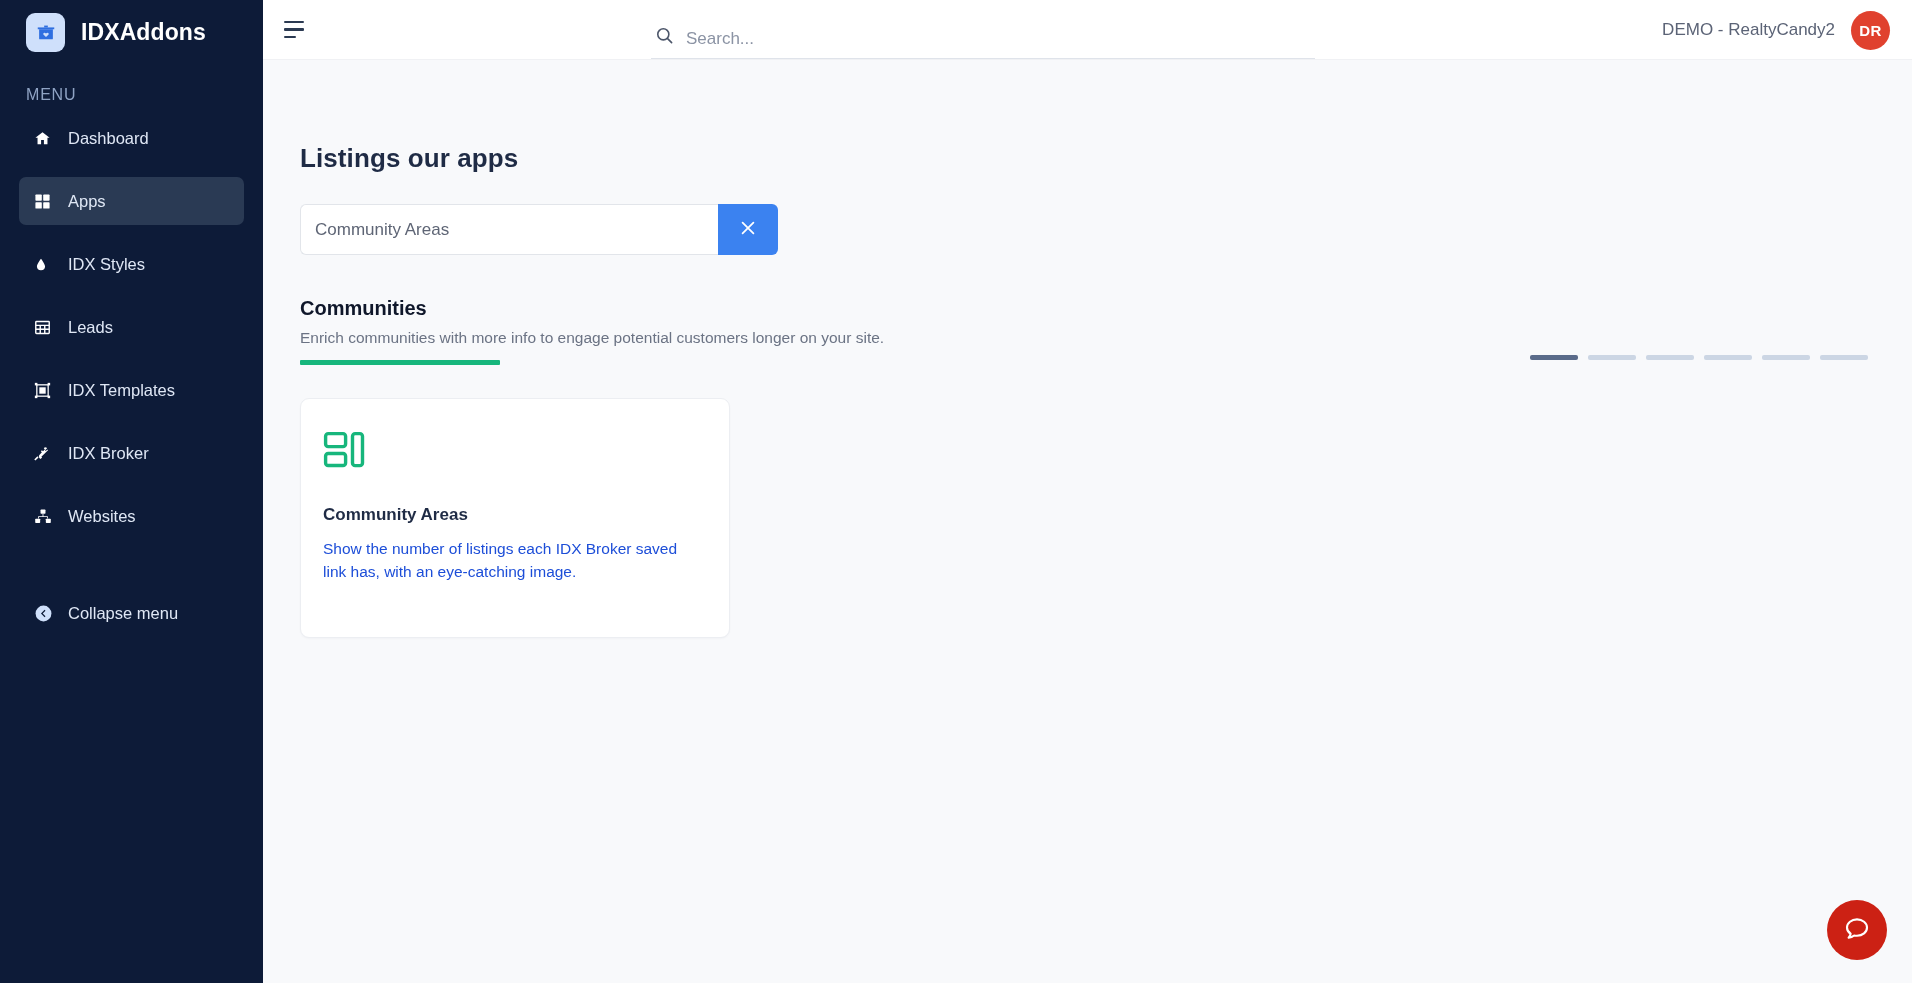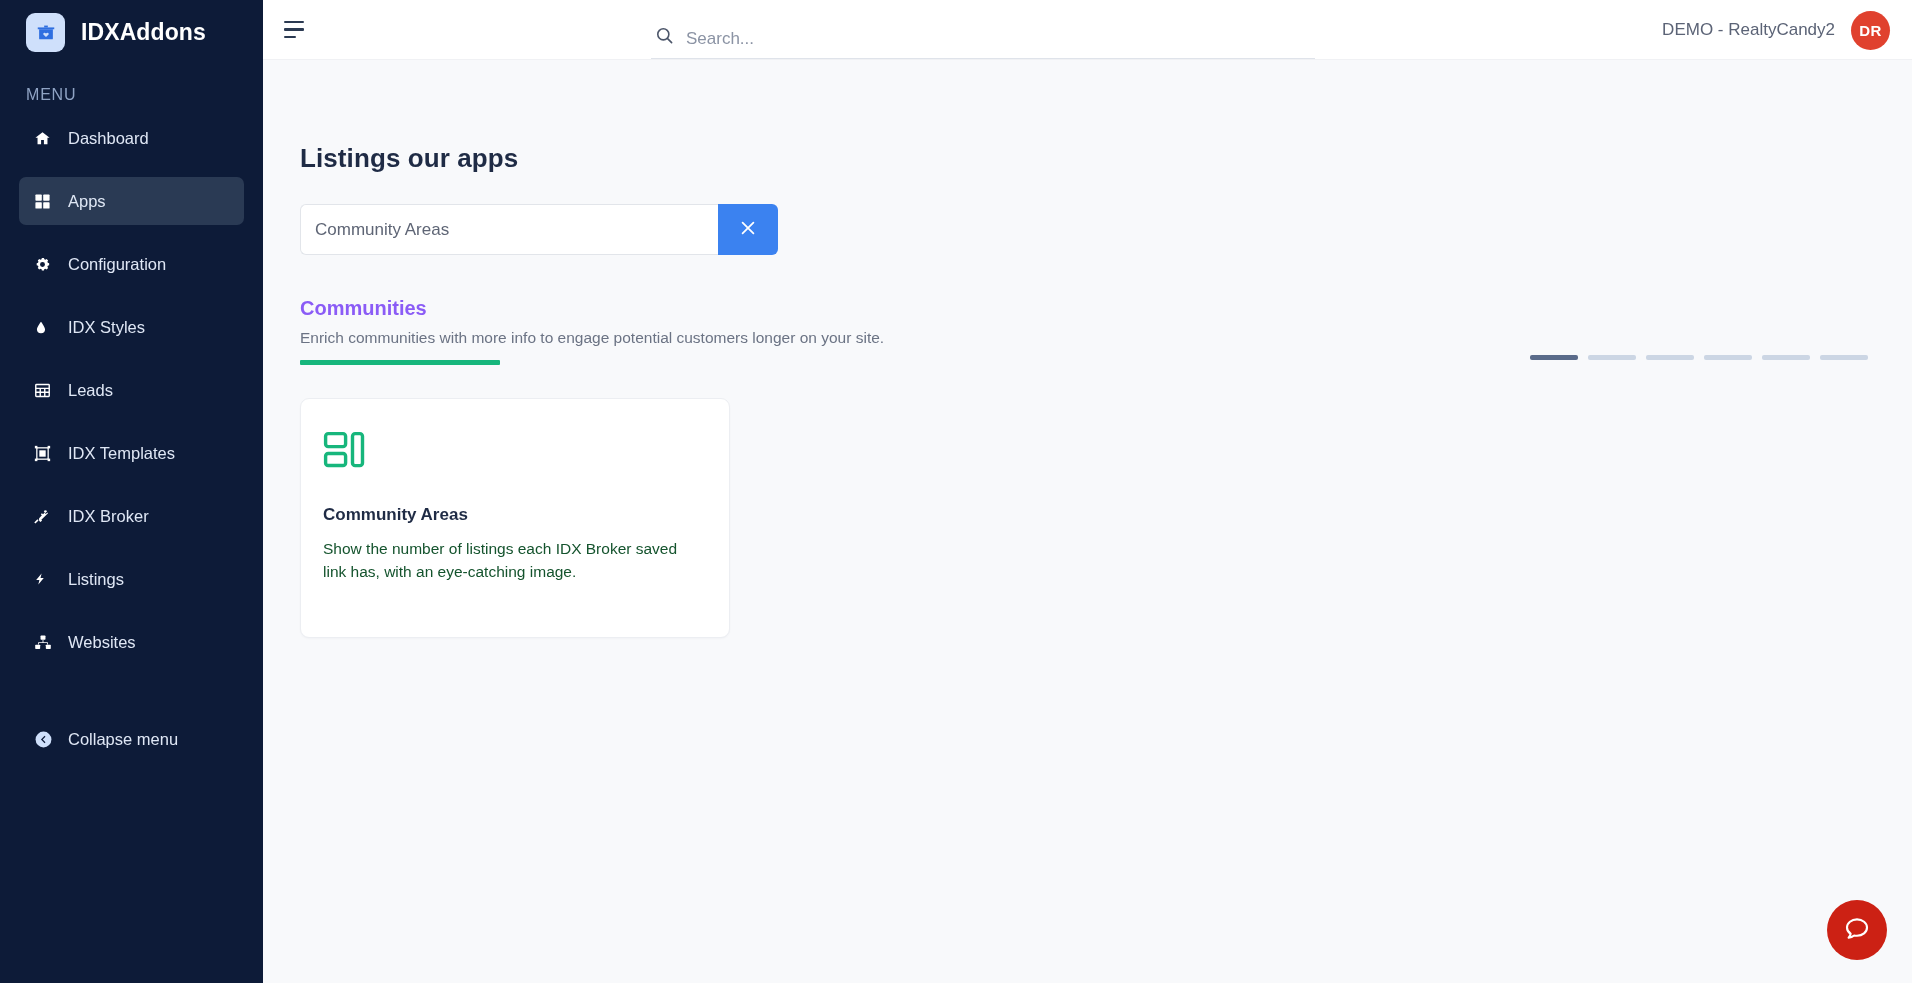--- a/index.html
+++ b/index.html
@@ -238,21 +238,21 @@
     cursor: pointer;
   }
 
   .section {
     margin-top: 42px;
     position: relative;
   }
   .section-title {
     font-size: 20px;
     font-weight: bold;
-    color: #8b5cf6;
+    color: #0f172a;
   }
   .section-sub {
     margin-top: 9px;
     font-size: 15.5px;
     color: #6b7384;
   }
   .section-rule {
     margin-top: 13px;
     width: 200px;
     height: 5px;
@@ -295,21 +295,21 @@
   .app-card .card-title {
     margin-top: 26px;
     font-size: 17px;
     font-weight: bold;
     color: #1f2b45;
   }
   .app-card .card-desc {
     margin-top: 13px;
     font-size: 15.5px;
     line-height: 1.48;
-    color: #14532d;
+    color: #1d4ed8;
     width: 380px;
   }
 
   .help-fab {
     position: absolute;
     right: 25px;
     bottom: 23px;
     width: 60px;
     height: 60px;
     border-radius: 50%;
@@ -358,28 +358,20 @@
           <svg width="17" height="17" viewBox="0 0 24 24" fill="#ffffff">
             <rect x="2" y="2" width="9" height="9" rx="1"></rect>
             <rect x="13" y="2" width="9" height="9" rx="1"></rect>
             <rect x="2" y="13" width="9" height="9" rx="1"></rect>
             <rect x="13" y="13" width="9" height="9" rx="1"></rect>
           </svg>
         </span>
         <span>Apps</span>
       </div>
 
-      <div class="nav-item">
-        <span class="nav-icon">
-          <svg width="17" height="17" viewBox="0 0 24 24" fill="#ffffff">
-            <path d="M12 8.5a3.5 3.5 0 1 0 0 7 3.5 3.5 0 0 0 0-7zm9.4 4.6l-1.9.5a7.6 7.6 0 0 1-.6 1.5l1 1.7-2.1 2.1-1.7-1a7.6 7.6 0 0 1-1.5.6l-.5 1.9h-3l-.5-1.9a7.6 7.6 0 0 1-1.5-.6l-1.7 1-2.1-2.1 1-1.7a7.6 7.6 0 0 1-.6-1.5l-1.9-.5v-3l1.9-.5c.15-.52.35-1.02.6-1.5l-1-1.7 2.1-2.1 1.7 1c.48-.25.98-.45 1.5-.6l.5-1.9h3l.5 1.9c.52.15 1.02.35 1.5.6l1.7-1 2.1 2.1-1 1.7c.25.48.45.98.6 1.5l1.9.5v3z"></path>
-          </svg>
-        </span>
-        <span>Configuration</span>
-      </div>
 
       <div class="nav-item">
         <span class="nav-icon">
           <svg width="14" height="17" viewBox="0 0 24 24" fill="#ffffff">
             <path d="M12 2S5 11 5 15.2A7 7 0 0 0 12 22a7 7 0 0 0 7-6.8C19 11 12 2 12 2z"></path>
           </svg>
         </span>
         <span>IDX Styles</span>
       </div>
 
@@ -410,28 +402,20 @@
       <div class="nav-item">
         <span class="nav-icon">
           <svg width="17" height="17" viewBox="0 0 24 24" fill="#ffffff">
             <path d="M15.4 3.1l-1.6 1.6 1.5 1.5-2.6 2.6-1.5-1.5-1.6 1.6 1.5 1.5-2.9 2.9a4 4 0 0 0 0 5.6l1 1 2.2-2.2-1-1 9.4-9.4-1-1-2.2 2.2-1-1 2.9-2.9-1.1-1.1z"></path>
             <path d="M2 22l4.4-4.4-1.6-1.6L.4 20.4 2 22z"></path>
           </svg>
         </span>
         <span>IDX Broker</span>
       </div>
 
-      <div class="nav-item">
-        <span class="nav-icon">
-          <svg width="13" height="18" viewBox="0 0 24 24" fill="#ffffff">
-            <path d="M14 2L4 14h6l-2 8 10-12h-6l2-8z"></path>
-          </svg>
-        </span>
-        <span>Listings</span>
-      </div>
 
       <div class="nav-item">
         <span class="nav-icon">
           <svg width="18" height="17" viewBox="0 0 24 24" fill="#ffffff">
             <rect x="8.5" y="2" width="7" height="6" rx="1"></rect>
             <rect x="1" y="15" width="7" height="6" rx="1"></rect>
             <rect x="16" y="15" width="7" height="6" rx="1"></rect>
             <path d="M11.4 8.2h1.2v3.4h6.2v3.2h-1.2v-2H6.4v2H5.2v-3.2h6.2V8.2z"></path>
           </svg>
         </span>

